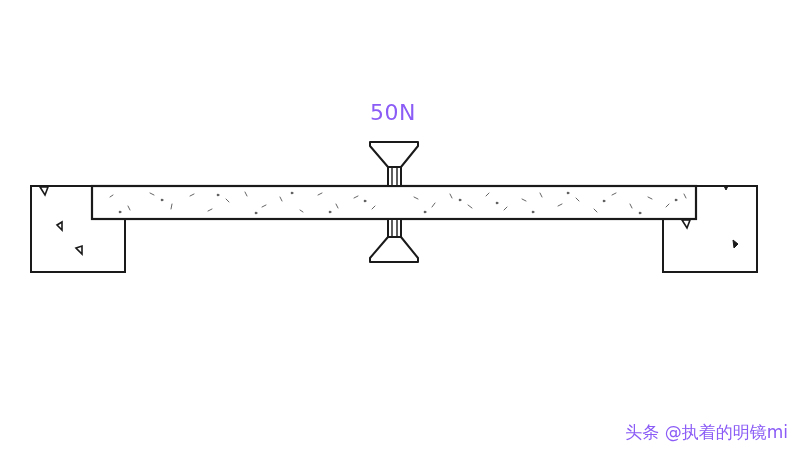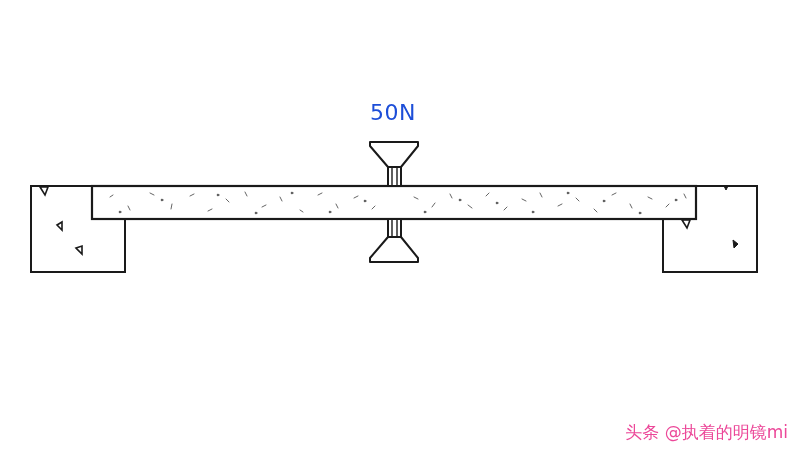--- a/index.html
+++ b/index.html
@@ -1,24 +1,24 @@
 <!DOCTYPE html>
 <html><head>
 <meta charset="utf-8">
 <style>
   html, body { margin: 0; padding: 0; background: #ffffff; }
   body { width: 802px; height: 454px; position: relative; overflow: hidden; font-family: "DejaVu Sans", sans-serif; }
   #diagram { position: absolute; left: 0; top: 0; width: 802px; height: 454px; }
   .force-label {
     position: absolute; left: 353px; top: 100px; width: 80px; text-align: center;
-    font-family: "DejaVu Sans", sans-serif; font-size: 22px; color: #1d4ed8; letter-spacing: 0.5px;
+    font-family: "DejaVu Sans", sans-serif; font-size: 22px; color: #8b5cf6; letter-spacing: 0.5px;
   }
   .watermark {
     position: absolute; right: 14px; bottom: 10px;
-    font-family: "DejaVu Sans", sans-serif; font-size: 17px; color: #ec4899;
+    font-family: "DejaVu Sans", sans-serif; font-size: 17px; color: #8b5cf6;
     text-shadow: 0 0 2px #ffffff, 0 0 2px #ffffff;
   }
 </style>
 </head>
 <body>
 
 <svg id="diagram" viewBox="0 0 802 454" xmlns="http://www.w3.org/2000/svg">
 
   <g stroke="#1a1a1a" stroke-width="2" fill="#ffffff">
     <rect x="31" y="186" width="94" height="86"></rect>

